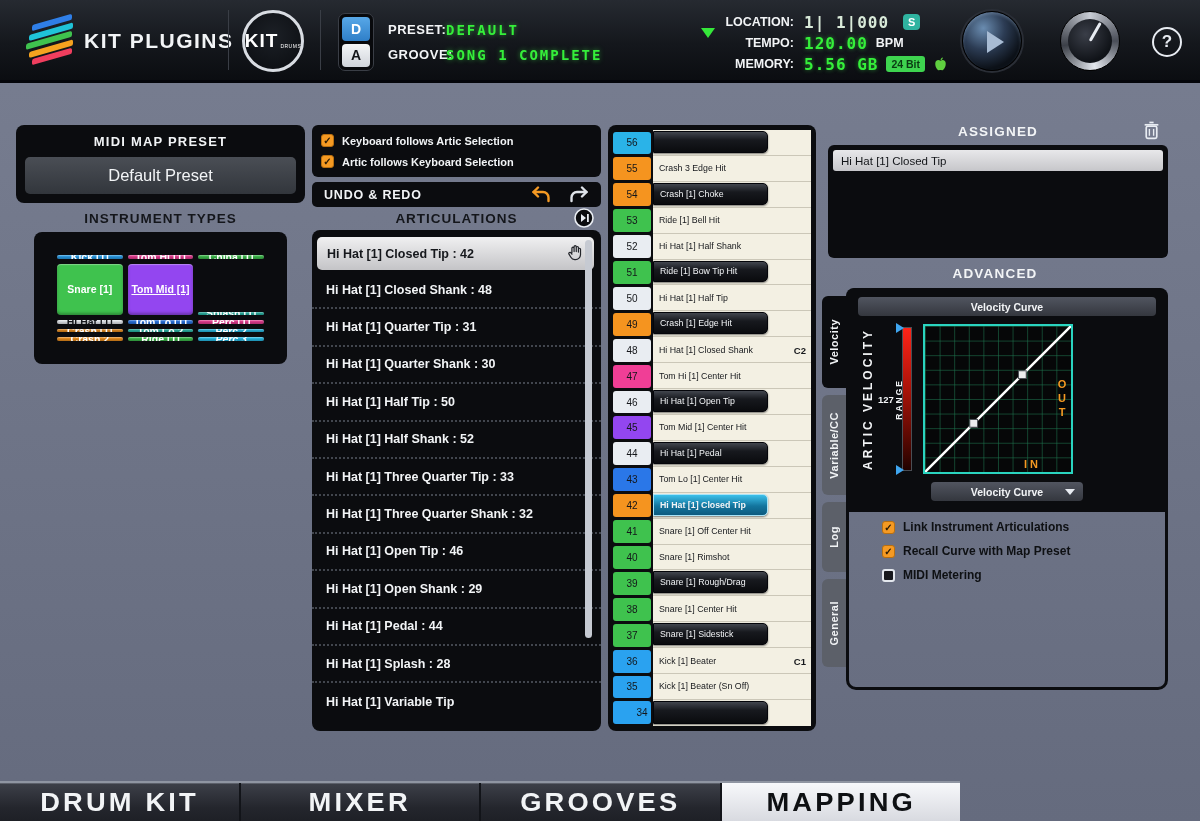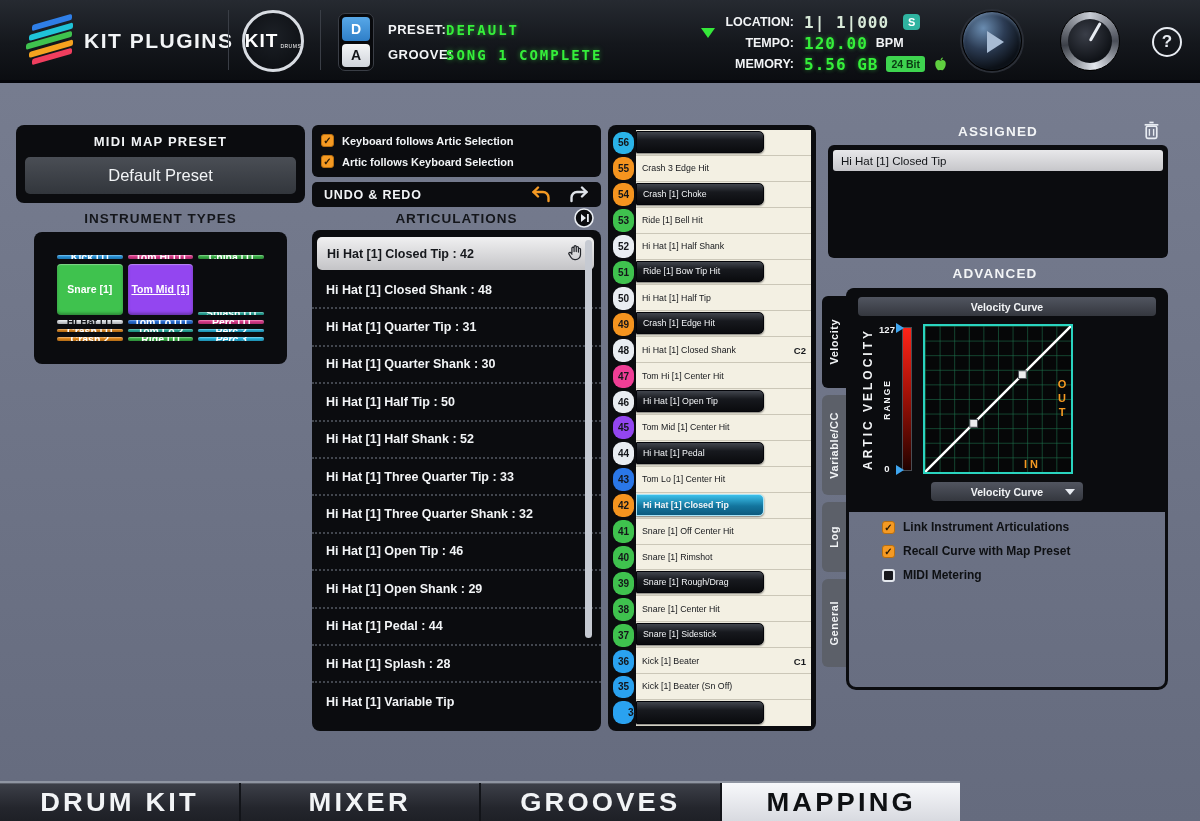--- a/index.html
+++ b/index.html
@@ -68,21 +68,21 @@
   #artic-list{position:absolute;left:312px;top:230px;width:289px;height:501px;background:#0b0c0f;border-radius:8px;padding:5px 0;overflow:hidden}
   .artic-item{height:37.4px;display:flex;align-items:center;color:#f2f4f6;font-weight:bold;font-size:12.5px;padding:0 14px;border-bottom:2px dotted #42464e;white-space:nowrap;overflow:hidden}
   .artic-item:last-child{border-bottom:none}
   .artic-item.sel{height:33px;margin:2px 7px 2px 5px;background:linear-gradient(#f0f0f1,#c4c4c7);border-radius:5px;color:#16181c;border-bottom:none;justify-content:space-between;padding:0 10px}
   #artic-scroll{position:absolute;left:585px;top:240px;width:7px;height:398px;background:#c6cad2;border-radius:4px}
 
   
   #kb{position:absolute;left:608px;top:125px;width:208px;height:606px;background:#0b0c0f;border-radius:8px;padding:5px}
   #kb-rows{display:flex;flex-direction:column;height:100%}
   .kb-row{flex:1;display:flex;position:relative;min-height:0}
-  .kb-badge{width:21px;margin:1.5px 2px 1.5px 0;border-radius:9px;display:flex;align-items:center;justify-content:center;font-size:10px;font-weight:bold;color:#14161a;flex:none}
+  .kb-badge{width:38px;margin:1.5px 2px 1.5px 0;border-radius:3px;display:flex;align-items:center;justify-content:center;font-size:10px;font-weight:normal;color:#14161a;flex:none}
   .kb-key{flex:1;position:relative;background:#f3f0e3;border-bottom:1px solid #cbc7b8;overflow:hidden}
   .kb-row:last-child .kb-key{border-bottom:none}
   .kb-wlabel{position:absolute;left:6px;top:50%;transform:translateY(-50%);font-size:8.8px;color:#16181c;white-space:nowrap}
   .kb-pill{position:absolute;left:0;top:1px;bottom:2px;width:73%;background:linear-gradient(#42464e,#17191e 40%,#0a0b0e);border-radius:0 5px 5px 0;border:1px solid #04050a;display:flex;align-items:center;color:#f2f4f6;font-size:8.8px;padding-left:6px;white-space:nowrap;box-shadow:0 1px 2px rgba(0,0,0,.5)}
   .kb-pill.sel{background:linear-gradient(#3cc0ea,#13759e 55%,#0c5a7e);border:1px solid #a8e4f8;font-weight:bold}
   .kb-oct{position:absolute;right:5px;top:50%;transform:translateY(-50%);font-size:9.5px;font-weight:bold;color:#16181c}
 
   
   .white-title{position:absolute;text-align:center;color:#f2f4f6;font-weight:bold;font-size:13.5px;letter-spacing:1.2px}
   #assigned-title{left:828px;top:124px;width:340px}
@@ -93,21 +93,21 @@
   #advanced{position:absolute;left:822px;top:288px;width:346px;height:402px}
   #adv-tabs{position:absolute;left:0;top:8px;width:24px}
   .adv-tab{width:24px;border-radius:6px 0 0 6px;background:#5c6069;color:#f2f4f6;display:flex;align-items:center;justify-content:center;margin-bottom:7px}
   .adv-tab span{writing-mode:vertical-rl;transform:rotate(180deg);font-size:11px;font-weight:bold;letter-spacing:.5px}
   .adv-tab.active{background:#0b0c0f}
   #adv-border{position:absolute;left:24px;top:0;width:322px;height:402px;border:3px solid #0b0c0f;border-radius:10px}
   #adv-black{position:absolute;left:24px;top:0;width:322px;height:224px;background:#0b0c0f;border-radius:8px 8px 0 0;padding:9px 12px 0}
   .curve-header{height:19px;background:linear-gradient(#515560,#34373e);border-radius:4px;color:#f2f4f6;font-size:10.5px;font-weight:bold;display:flex;align-items:center;justify-content:center}
   .curve-body{display:flex;align-items:center;margin-top:7px;height:152px}
   .artic-axis{writing-mode:vertical-rl;transform:rotate(180deg);color:#f2f4f6;font-weight:bold;font-size:12px;letter-spacing:3px;height:150px;display:flex;align-items:center;justify-content:center;width:20px}
-  .range-col{width:18px;height:150px;display:flex;flex-direction:column;justify-content:space-between;align-items:center;color:#f2f4f6;font-size:9.5px;font-weight:bold}
+  .range-col{width:18px;height:150px;display:flex;flex-direction:row;justify-content:space-between;align-items:center;color:#f2f4f6;font-size:9.5px;font-weight:bold}
   .range-lab{writing-mode:vertical-rl;transform:rotate(180deg);font-size:8.5px;letter-spacing:2px}
   .vbar-wrap{position:relative;width:17px;height:150px;margin-left:2px}
   .vbar{position:absolute;left:4px;top:3px;bottom:3px;width:10px;background:linear-gradient(#ff2418,#a61208 45%,#3c0500 90%,#200200);border:1px solid #4a4e55}
   .vtri{position:absolute;left:-2px;width:0;height:0;border-top:5px solid transparent;border-bottom:5px solid transparent;border-left:8px solid #3fa6f0}
   .vtri.t{top:-1px}.vtri.b{bottom:-1px}
   .grid-wrap{position:relative;width:150px;height:150px;margin-left:8px;border:2px solid #2ad4c0;background-color:#060708;background-image:linear-gradient(rgba(30,120,80,.55) 1px,transparent 1px),linear-gradient(90deg,rgba(30,120,80,.55) 1px,transparent 1px);background-size:14.6px 14.6px}
   .grid-wrap svg{position:absolute;inset:0}
   .out-lab{position:absolute;right:3px;top:50%;transform:translateY(-50%);color:#f59a23;font-weight:bold;font-size:11px;writing-mode:vertical-rl;text-orientation:upright;letter-spacing:2px}
   .in-lab{position:absolute;right:30px;bottom:2px;color:#f59a23;font-weight:bold;font-size:11px;letter-spacing:3px}
   .curve-select{position:relative;margin:7px auto 0;width:152px;height:19px;background:linear-gradient(#515560,#34373e);border-radius:4px;color:#f2f4f6;font-size:10.5px;font-weight:bold;display:flex;align-items:center;justify-content:center}

